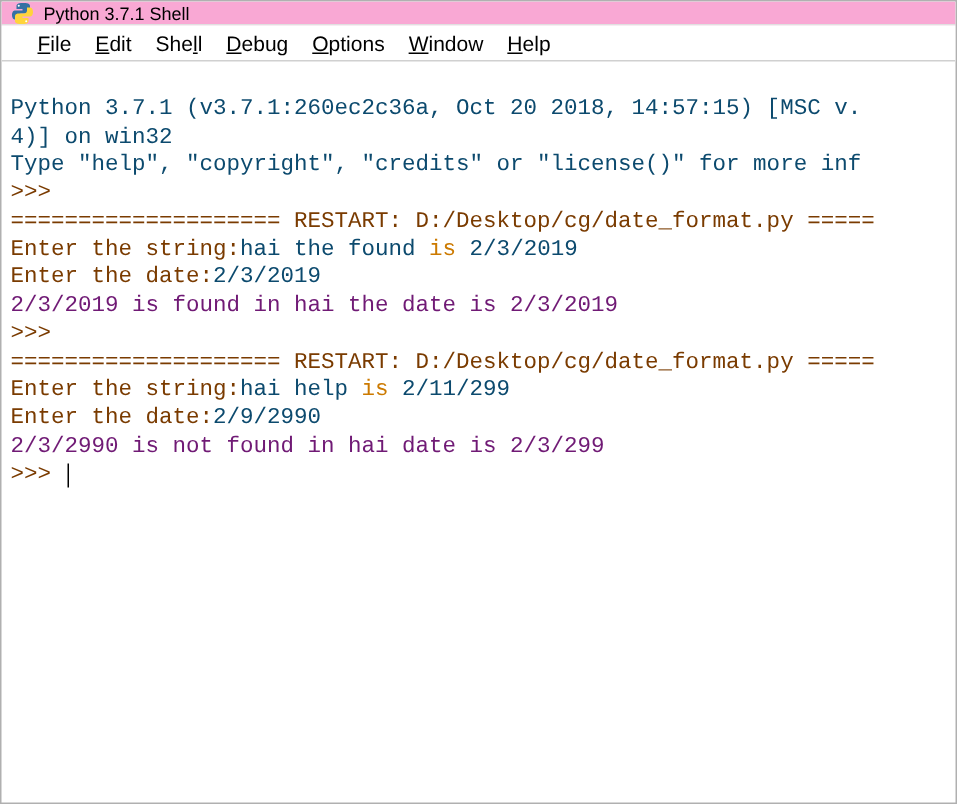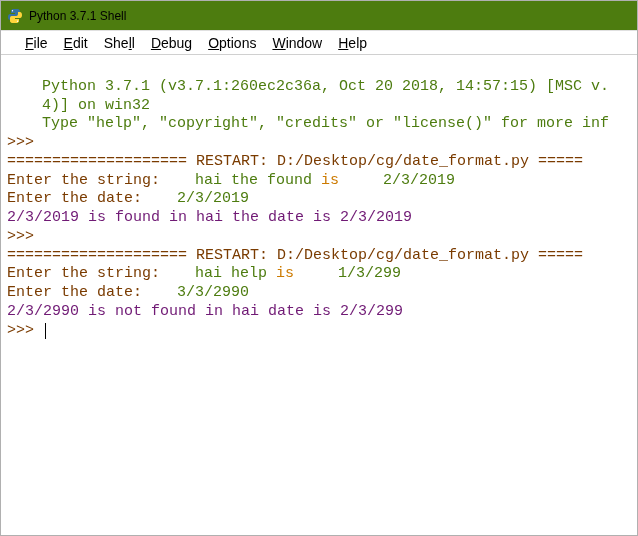--- a/index.html
+++ b/index.html
@@ -6,22 +6,22 @@
     body {
       font-family: "Segoe UI", Tahoma, sans-serif;
       font-size: 13px;
       background: #fff;
       width: 638px;
       height: 536px;
       overflow: hidden;
       border: 1px solid #b0b0b0;
     }
     .titlebar {
-      height: 30px;
-      background: #4d7c0f;
+      height: 16px;
+      background: #f9a8d4;
       border-bottom: 1px solid #e0e0e0;
       display: flex;
       align-items: center;
       padding: 0 6px;
     }
     .titlebar .icon {
       width: 16px;
       height: 16px;
       margin-right: 6px;
       display: inline-flex;
@@ -52,21 +52,21 @@
       font-size: 15px;
       line-height: 1.25;
       padding: 4px 6px;
       white-space: pre;
       color: #000;
       overflow: hidden;
     }
     .prompt { color: #7a3b00; }
     .kw { color: #cc7a00; }
     .blue { color: #701a75; }
-    .black { color: #4d7c0f; margin-left: 35px; }
+    .black { color: #0c4a6e; }
     .cursor {
       display: inline-block;
       width: 1px;
       height: 16px;
       background: #000;
       vertical-align: text-bottom;
       margin-left: 2px;
     }
   </style>
 </head>
@@ -98,17 +98,17 @@
 <span class="black">Python 3.7.1 (v3.7.1:260ec2c36a, Oct 20 2018, 14:57:15) [MSC v.</span>
 <span class="black">4)] on win32</span>
 <span class="black">Type "help", "copyright", "credits" or "license()" for more inf</span>
 <span class="prompt">&gt;&gt;&gt;</span> 
 <span class="prompt">==================== RESTART: D:/Desktop/cg/date_format.py =====</span>
 <span class="prompt">Enter the string:</span><span class="black">hai the found </span><span class="kw">is</span><span class="black"> 2/3/2019</span>
 <span class="prompt">Enter the date:</span><span class="black">2/3/2019</span>
 <span class="blue">2/3/2019 is found in hai the date is 2/3/2019</span>
 <span class="prompt">&gt;&gt;&gt;</span> 
 <span class="prompt">==================== RESTART: D:/Desktop/cg/date_format.py =====</span>
-<span class="prompt">Enter the string:</span><span class="black">hai help </span><span class="kw">is</span><span class="black"> 1/3/299</span>
-<span class="prompt">Enter the date:</span><span class="black">3/3/2990</span>
+<span class="prompt">Enter the string:</span><span class="black">hai help </span><span class="kw">is</span><span class="black"> 2/11/299</span>
+<span class="prompt">Enter the date:</span><span class="black">2/9/2990</span>
 <span class="blue">2/3/2990 is not found in hai date is 2/3/299</span>
 <span class="prompt">&gt;&gt;&gt;</span> <span class="cursor"></span>
 </div>
 
 </body></html>

